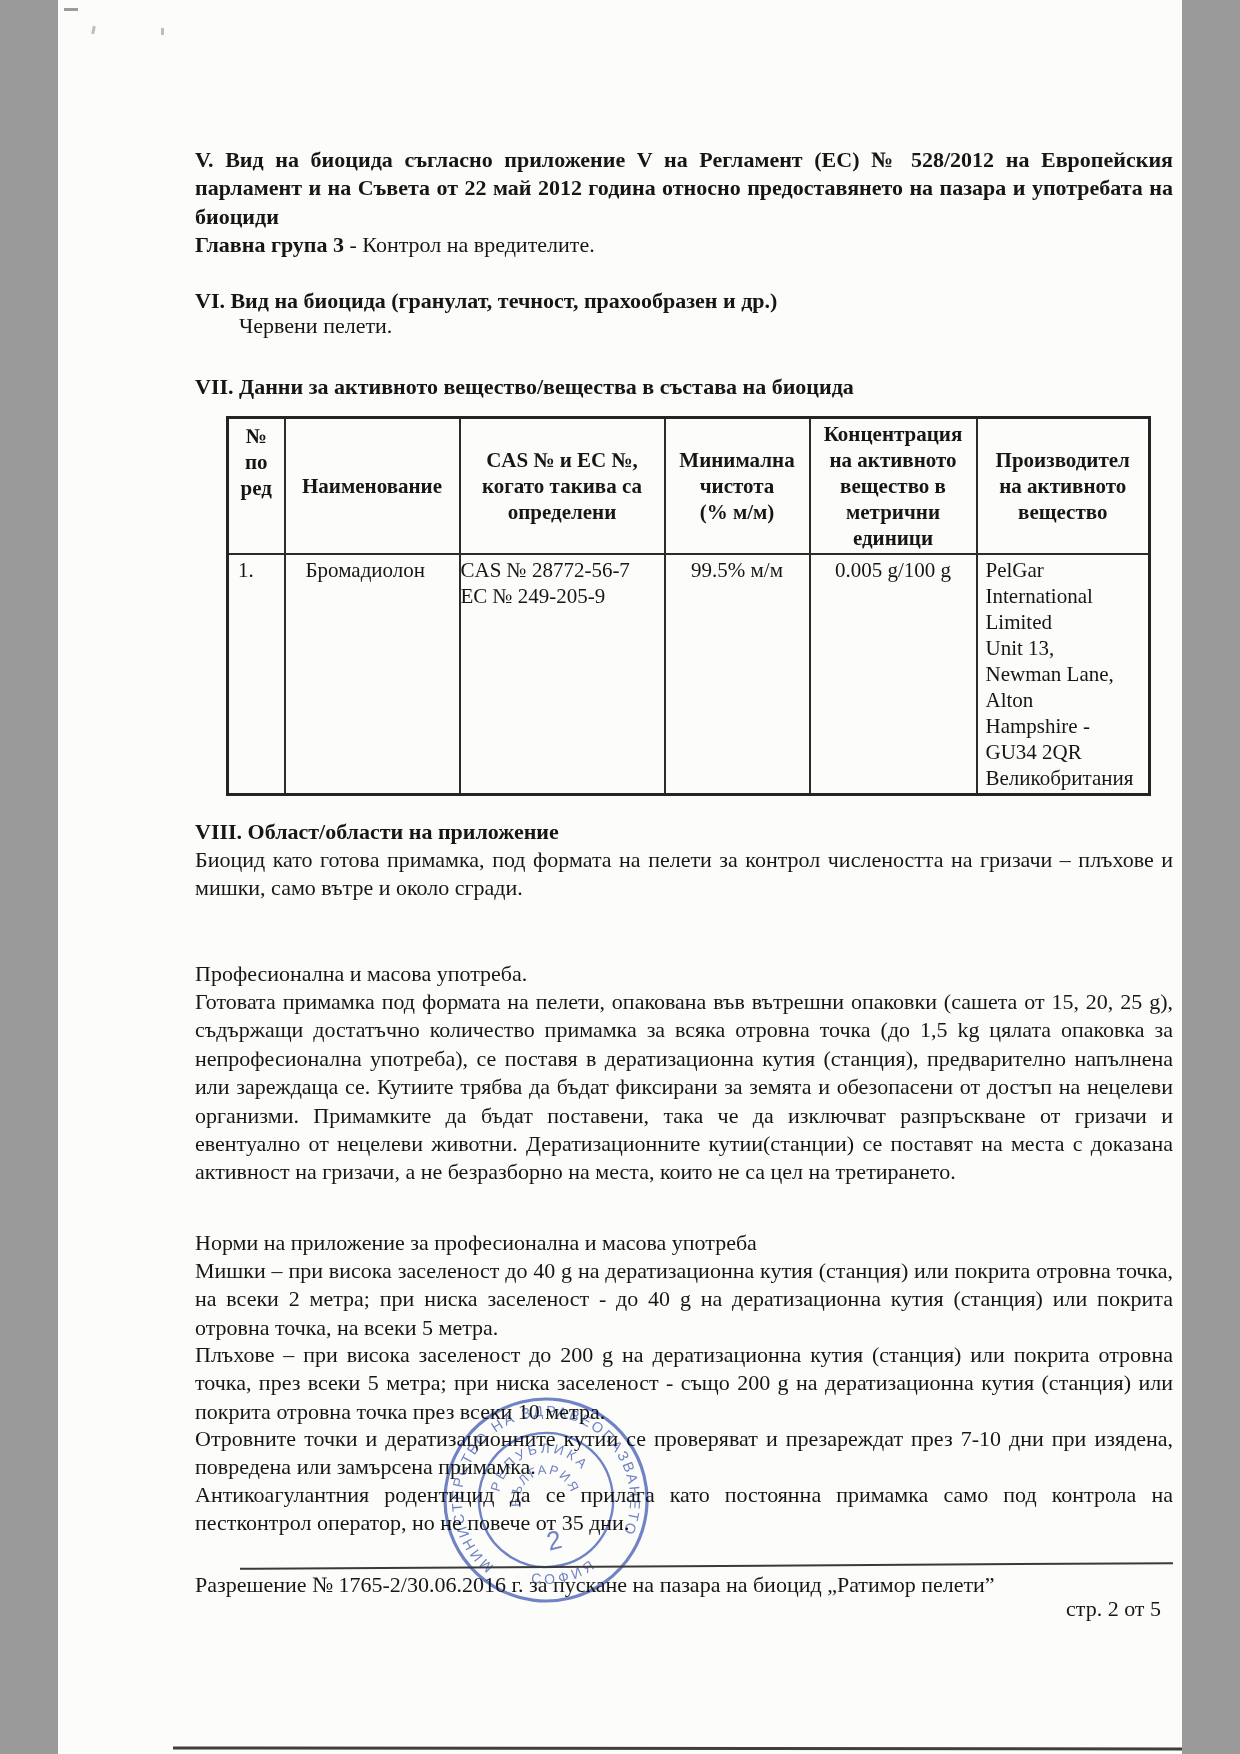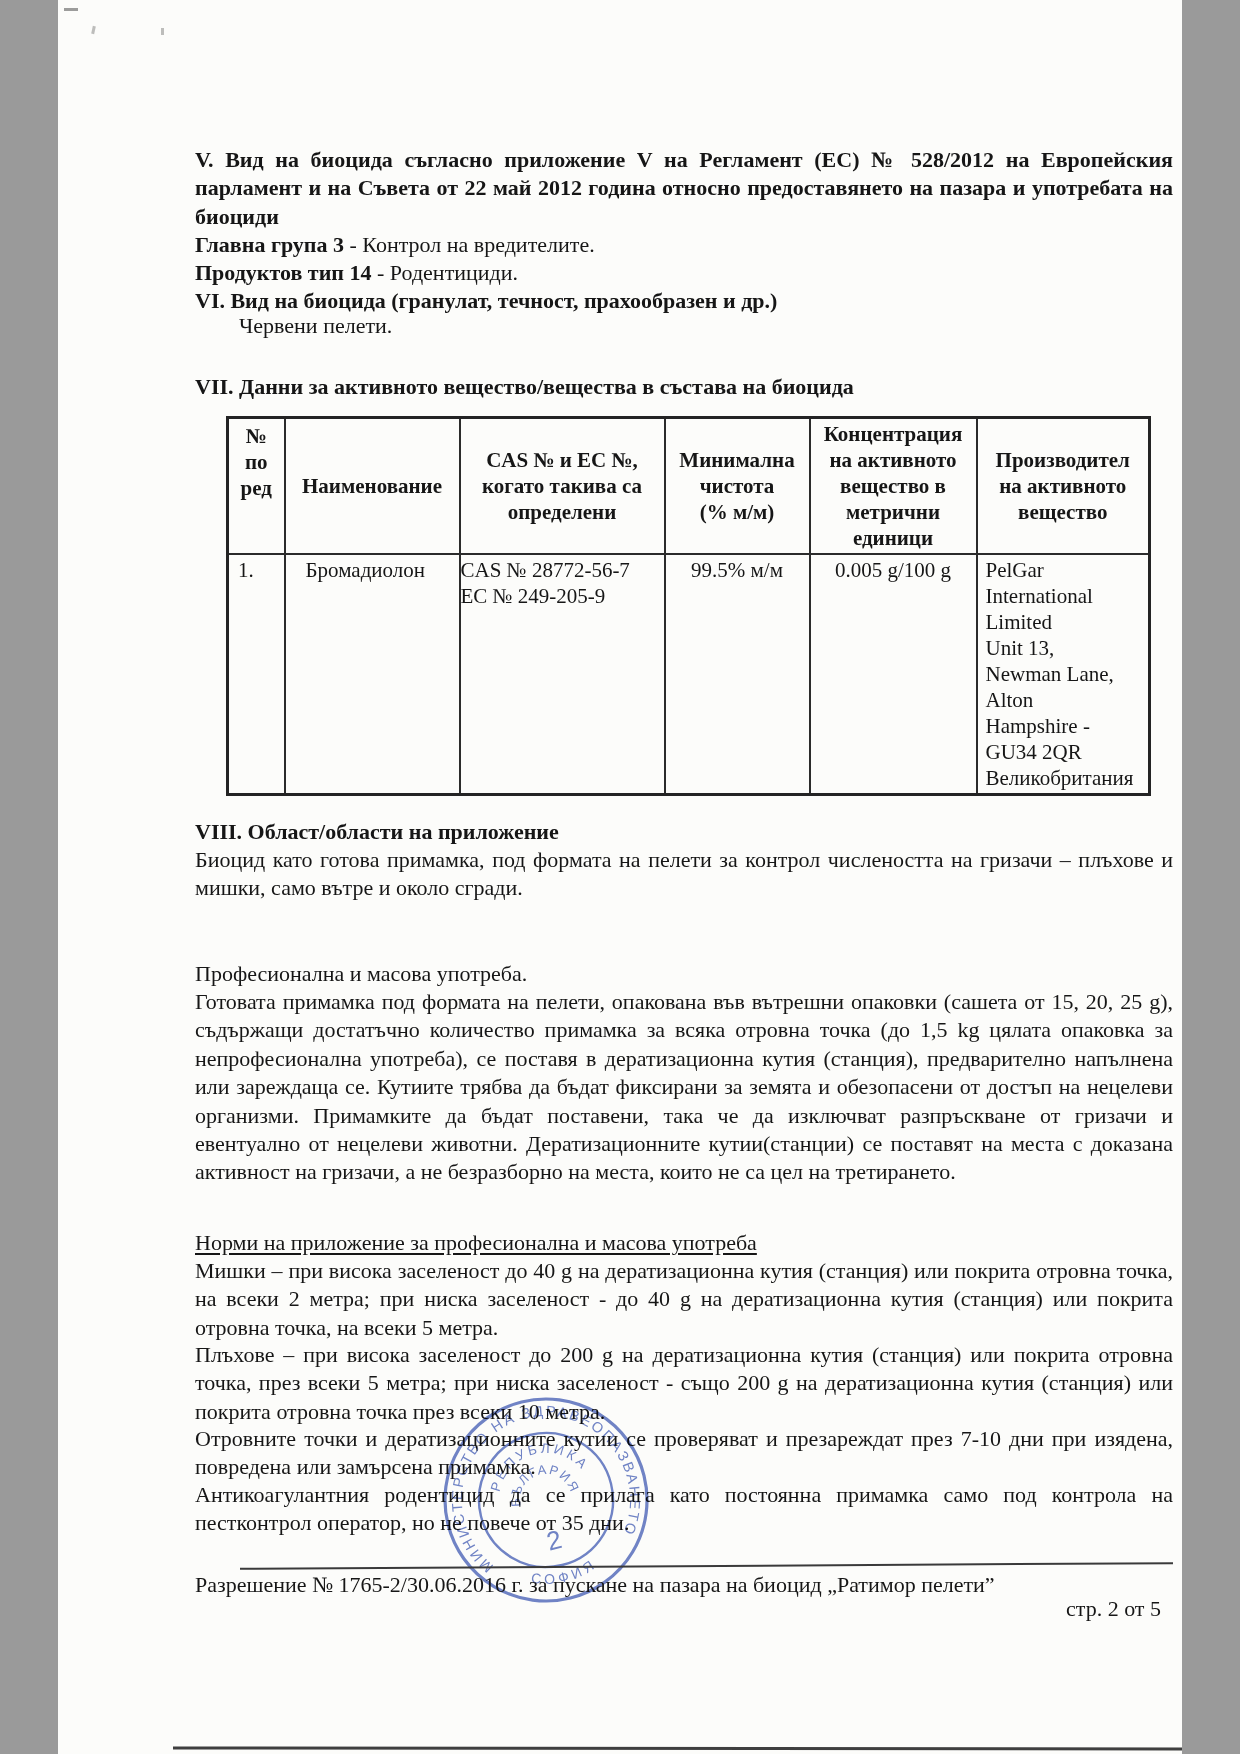--- a/index.html
+++ b/index.html
@@ -6,21 +6,21 @@
   .page {
     position:relative; width:1124px; height:1754px; margin:0 auto;
     background:#fcfcfa; color:#161616; overflow:hidden;
     font-family:"Liberation Serif","DejaVu Serif",serif;
   }
   .block {
     position:absolute; left:137px; width:978px;
     font-size:22px; line-height:28.4px; text-align:justify;
   }
   .bold { font-weight:bold; }
-  .underline { text-decoration:underline; text-underline-offset:3px; }
+  .underline { text-underline-offset:3px; }
   .inline { display:inline;margin-top:12px; }
 
   
   table.vii-table {
     position:absolute; left:168px; top:416px;
     border-collapse:collapse; table-layout:fixed;
     border:3px solid #242424;
   }
   .vii-table td {
     border:2px solid #2b2b2b;
@@ -75,23 +75,20 @@
 
 <div class="page">
 
   <div class="speck s1"></div>
   <div class="speck s2"></div>
   <div class="speck s3"></div>
 
   <div class="block bold" style="top:146px;">V. Вид на биоцида съгласно приложение V на Регламент (ЕС) № 528/2012 на Европейския парламент и на Съвета от 22 май 2012 година относно предоставянето на пазара и употребата на биоциди</div>
   <div class="block" style="top:231px;">
     <span class="bold inline">Главна група 3</span><span class="inline"> - Контрол на вредителите.</span>
-  </div>
-  <div class="block" style="top:259px;">
-    <span class="bold inline">Продуктов тип 14</span><span class="inline"> - Родентициди.</span>
   </div>
 
   <div class="block bold" style="top:287px;">VI. Вид на биоцида (гранулат, течност, прахообразен и др.)</div>
   <div class="block" style="top:312px;margin-left:44px;">Червени пелети.</div>
 
   <div class="block bold" style="top:373px;">VII. Данни за активното вещество/вещества в състава на биоцида</div>
 
   <table class="vii-table">
     <colgroup>
       <col style="width:57px">

